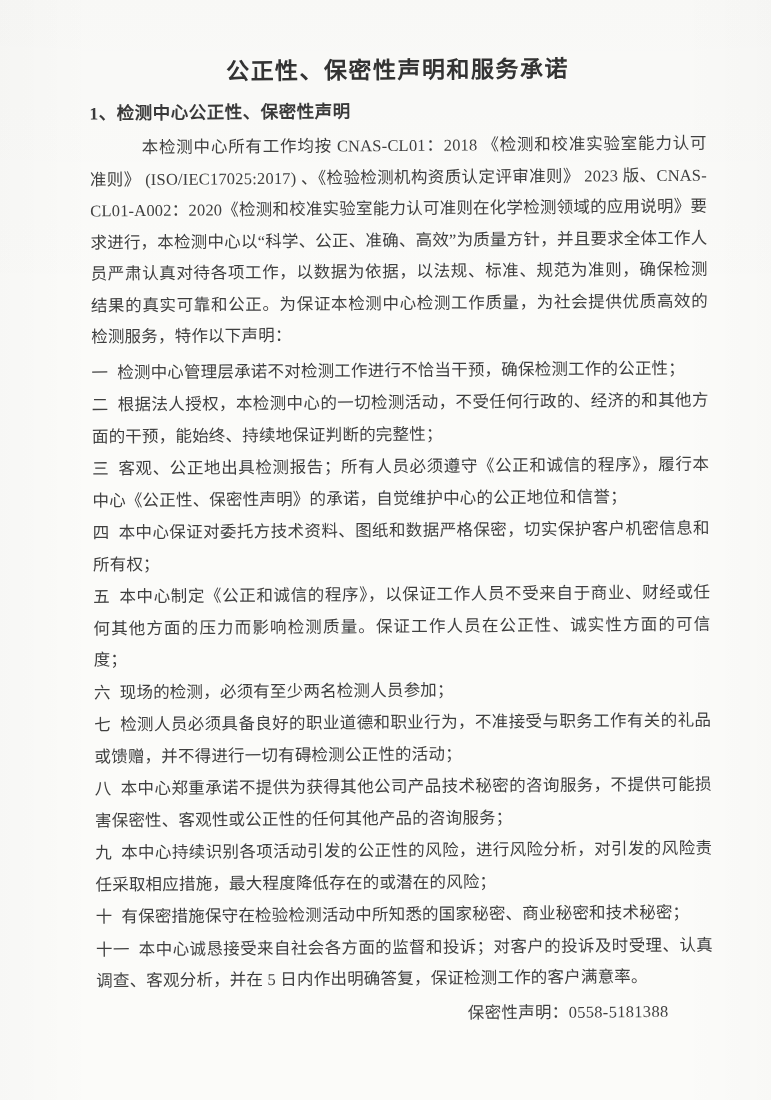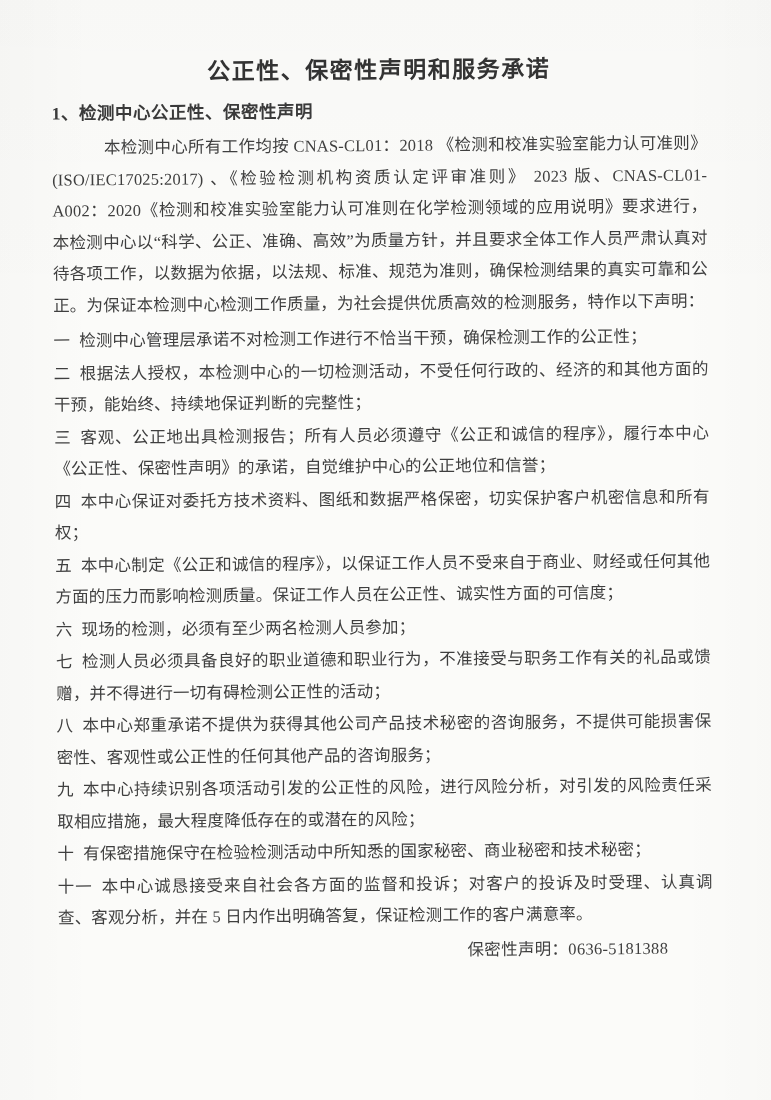--- a/index.html
+++ b/index.html
@@ -15,21 +15,21 @@
   }
   .page {
     position: relative;
     width: 771px;
     height: 1100px;
     background:
       linear-gradient(180deg, rgba(0,0,0,0.012), rgba(0,0,0,0) 30%),
       linear-gradient(90deg, rgba(0,0,0,0.015), rgba(0,0,0,0) 12%, rgba(0,0,0,0) 88%, rgba(0,0,0,0.012)),
       #fbfbf9;
     box-sizing: border-box;
-    padding: 55px 62px 0 54px;
+    padding: 55px 62px 0 92px;
   }
   .content {
     transform: rotate(-0.45deg);
     transform-origin: 50% 40%;
     color: #3f3f3f;
   }
   .doc-title {
     margin: 0;
     text-align: center;
     font-size: 23px;
@@ -127,17 +127,17 @@
         <p class="body-text statement-item">
           <span class="statement-num">十</span><span>有保密措施保守在检验检测活动中所知悉的国家秘密、商业秘密和技术秘密；</span>
         </p>
 
         <p class="body-text statement-item">
           <span class="statement-num">十一</span><span>本中心诚恳接受来自社会各方面的监督和投诉；对客户的投诉及时受理、认真调查、客观分析，并在 5 日内作出明确答复，保证检测工作的客户满意率。</span>
         </p>
       </div>
 
     <p class="doc-footer">
-      <span>保密性声明：</span><span>0636-5181388</span>
+      <span>保密性声明：</span><span>0558-5181388</span>
     </p>
 
   </div>
 </div>
 
 </body></html>

